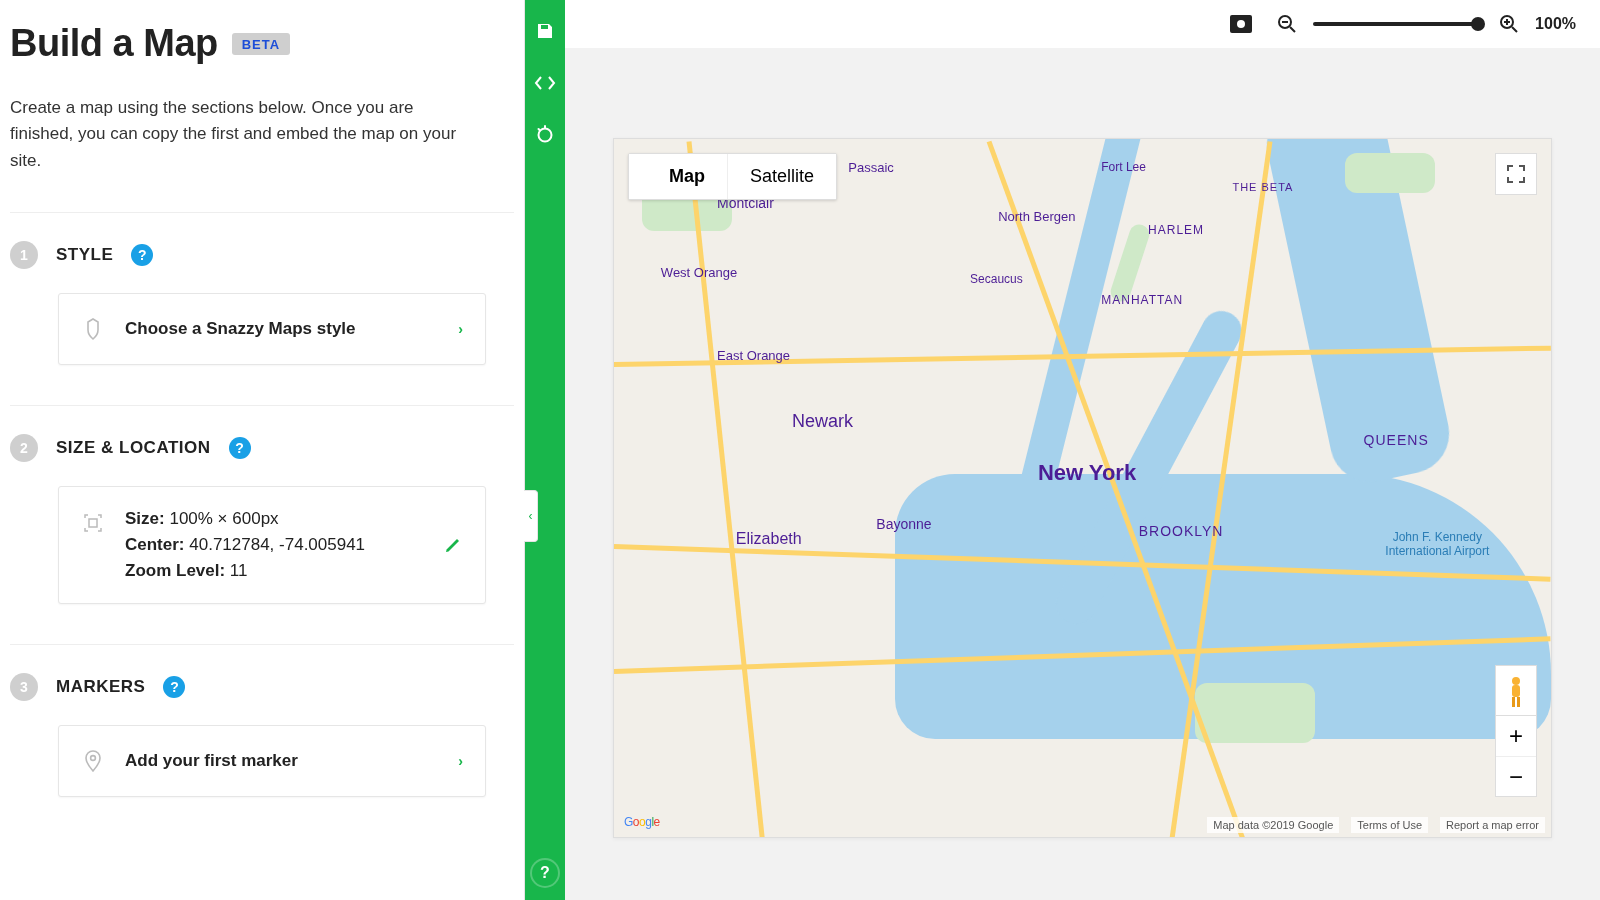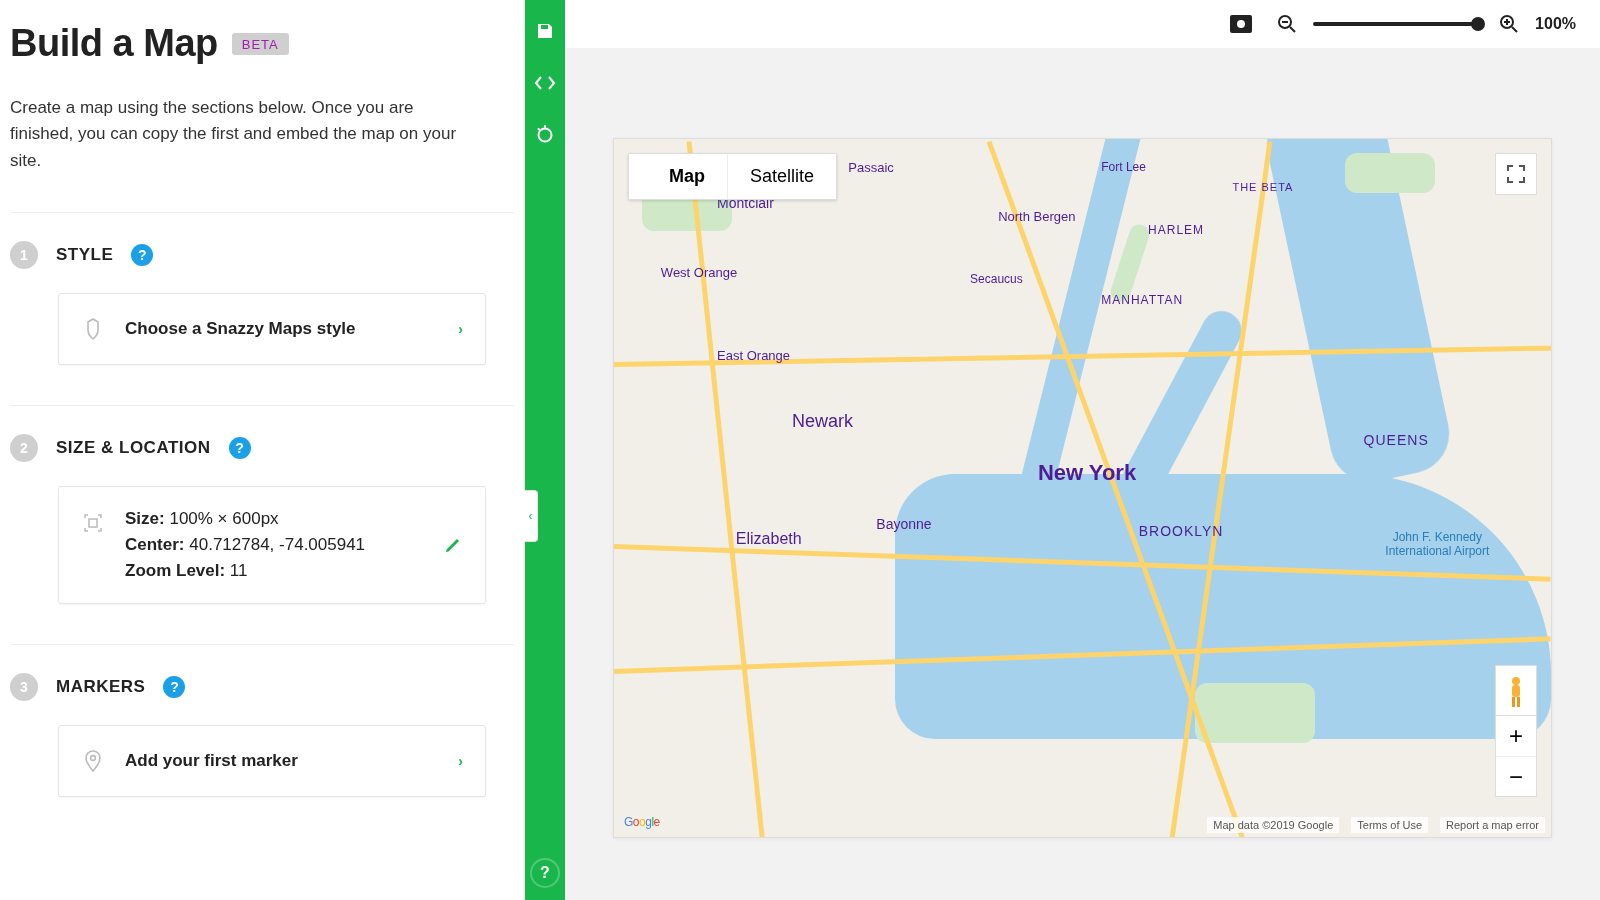--- a/index.html
+++ b/index.html
@@ -4,21 +4,21 @@
 <style>
   * { box-sizing: border-box; margin: 0; padding: 0; }
   html, body { width: 1600px; height: 900px; font-family: "Helvetica Neue", Arial, sans-serif; color: #222; background:#fff; }
   body { display:flex; overflow:hidden; }
 
   
   .sidebar { width: 525px; height:100%; border-right:1px solid #e5e5e5; background:#fff; display:flex; flex-direction:column; position:relative; }
   .sidebar-inner { padding: 22px 10px 0 10px; overflow-y:auto; }
   .title-row { display:flex; align-items:center; gap:14px; margin-bottom:30px; }
   .title { font-size:38px; font-weight:700; letter-spacing:-0.5px; }
-  .beta-badge { display:inline-block; background:#cfcfcf; color:#a21caf; font-size:13px; font-weight:400; letter-spacing:1px; padding:4px 10px 3px; border-radius:3px; text-transform:uppercase; }
+  .beta-badge { display:inline-block; background:#cfcfcf; color:#1d4ed8; font-size:13px; font-weight:700; letter-spacing:1px; padding:4px 10px 3px; border-radius:3px; text-transform:uppercase; }
   .intro { font-size:17px; line-height:1.55; color:#333; max-width:460px; margin-bottom:38px; }
 
   .section { padding: 0 0 40px 0; border-top:1px solid #eee; }
   .section:first-of-type { border-top:none; }
   .section-header { display:flex; align-items:center; gap:18px; padding:28px 0 24px 0; }
   .step-circle { width:28px; height:28px; border-radius:50%; background:#cfcfcf; color:#fff; display:flex; align-items:center; justify-content:center; font-size:14px; font-weight:700; }
   .section-title { font-size:17px; font-weight:800; letter-spacing:0.5px; text-transform:uppercase; }
   .help { width:22px; height:22px; border-radius:50%; background:#19a0e6; color:#fff; font-size:14px; font-weight:800; display:flex; align-items:center; justify-content:center; cursor:pointer; }
 
   .card { margin-left:48px; margin-right:28px; background:#fff; border:1px solid #e6e6e6; border-radius:3px; box-shadow:0 1px 2px rgba(0,0,0,0.04); display:flex; align-items:center; padding:24px 22px; cursor:pointer; position:relative; }

